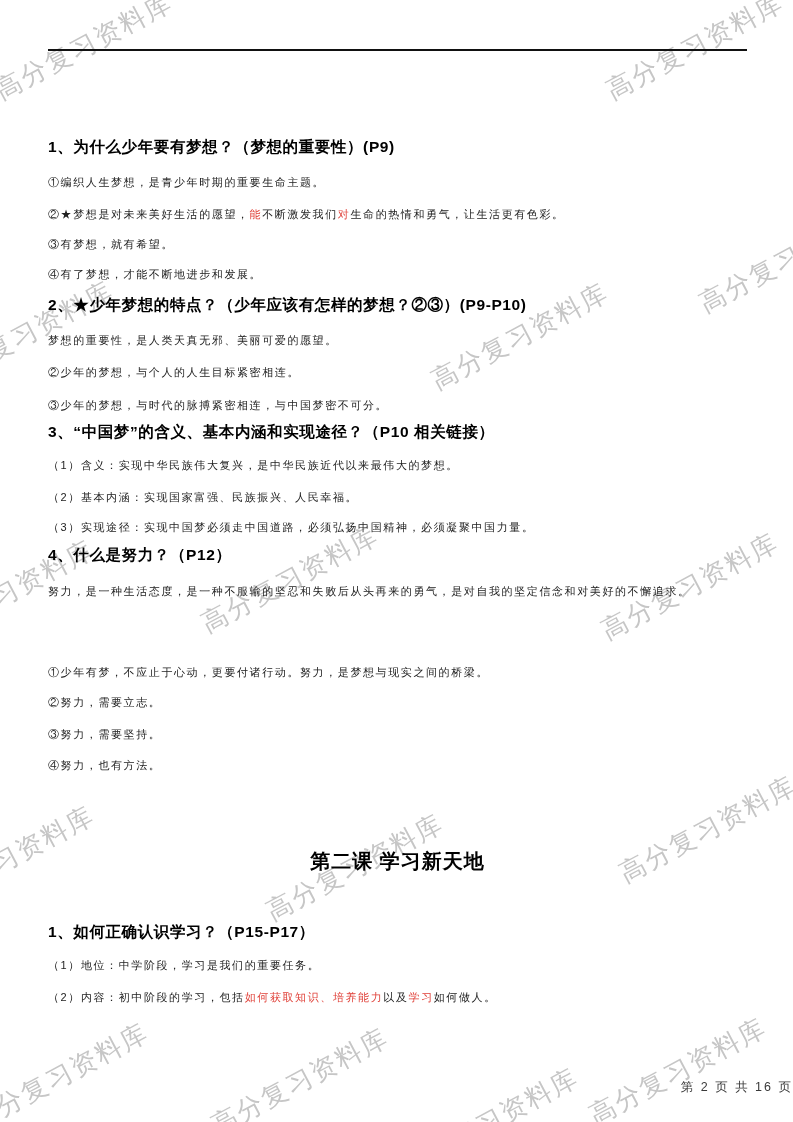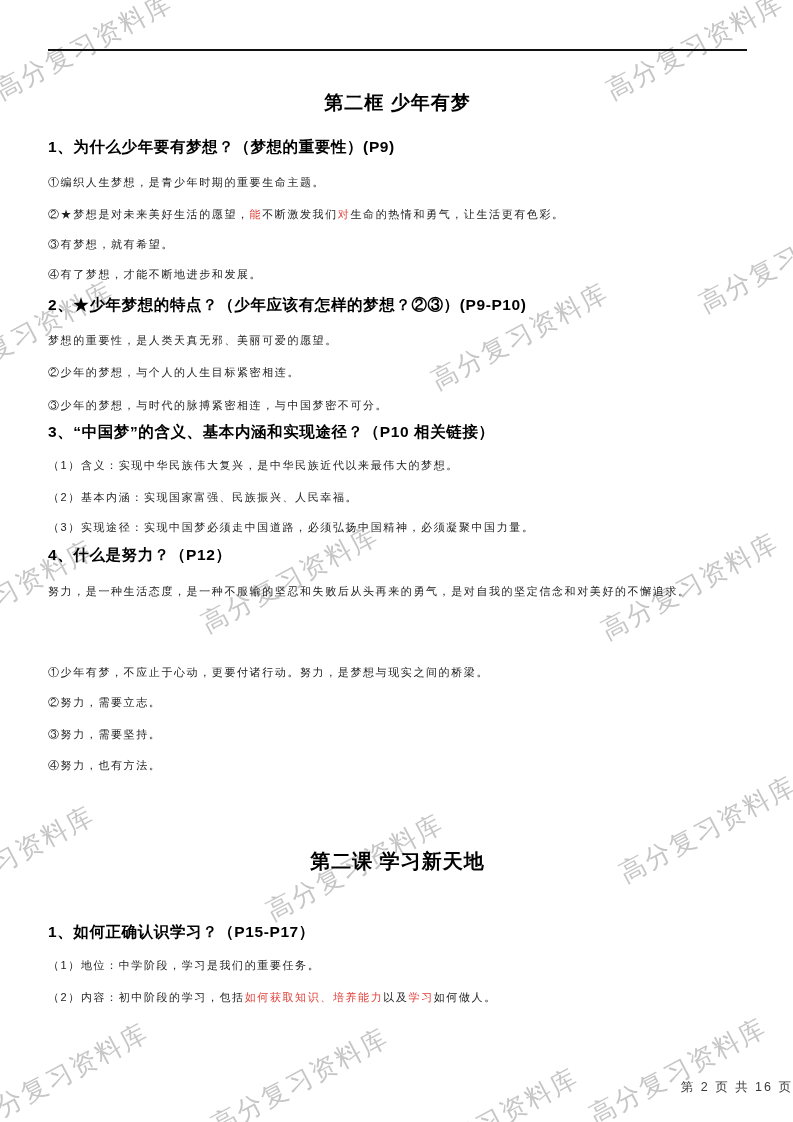--- a/index.html
+++ b/index.html
@@ -96,21 +96,20 @@
       <span class="wm" style="left: 257px; top: 850px;">高分复习资料库</span>
       <span class="wm" style="left: 610px; top: 812px;">高分复习资料库</span>
       <span class="wm" style="left: -38px; top: 1059px;">高分复习资料库</span>
       <span class="wm" style="left: 202px; top: 1064px;">高分复习资料库</span>
       <span class="wm" style="left: 392px; top: 1104px;">高分复习资料库</span>
       <span class="wm" style="left: 580px; top: 1054px;">高分复习资料库</span>
     </div>
 
   <div class="rule"></div>
 
-  <p class="blk title1" style="top:88px">第二框 少年有梦</p>
 
   <p class="blk h" style="top:133px">1、为什么少年要有梦想？（梦想的重要性）(P9)</p>
   <p class="blk line" style="top:168px">①编织人生梦想，是青少年时期的重要生命主题。</p>
   <p class="blk line" style="top:200px"><span>②★梦想是对未来美好生活的愿望，</span><span class="red">能</span><span>不断激发我们</span><span class="red">对</span><span>生命的热情和勇气，让生活更有色彩。</span></p>
   <p class="blk line" style="top:230px">③有梦想，就有希望。</p>
   <p class="blk line" style="top:260px">④有了梦想，才能不断地进步和发展。</p>
 
   <p class="blk h" style="top:291px">2、★少年梦想的特点？（少年应该有怎样的梦想？②③）(P9-P10)</p>
   <p class="blk line" style="top:326px">梦想的重要性，是人类天真无邪、美丽可爱的愿望。</p>
   <p class="blk line" style="top:358px">②少年的梦想，与个人的人生目标紧密相连。</p>

